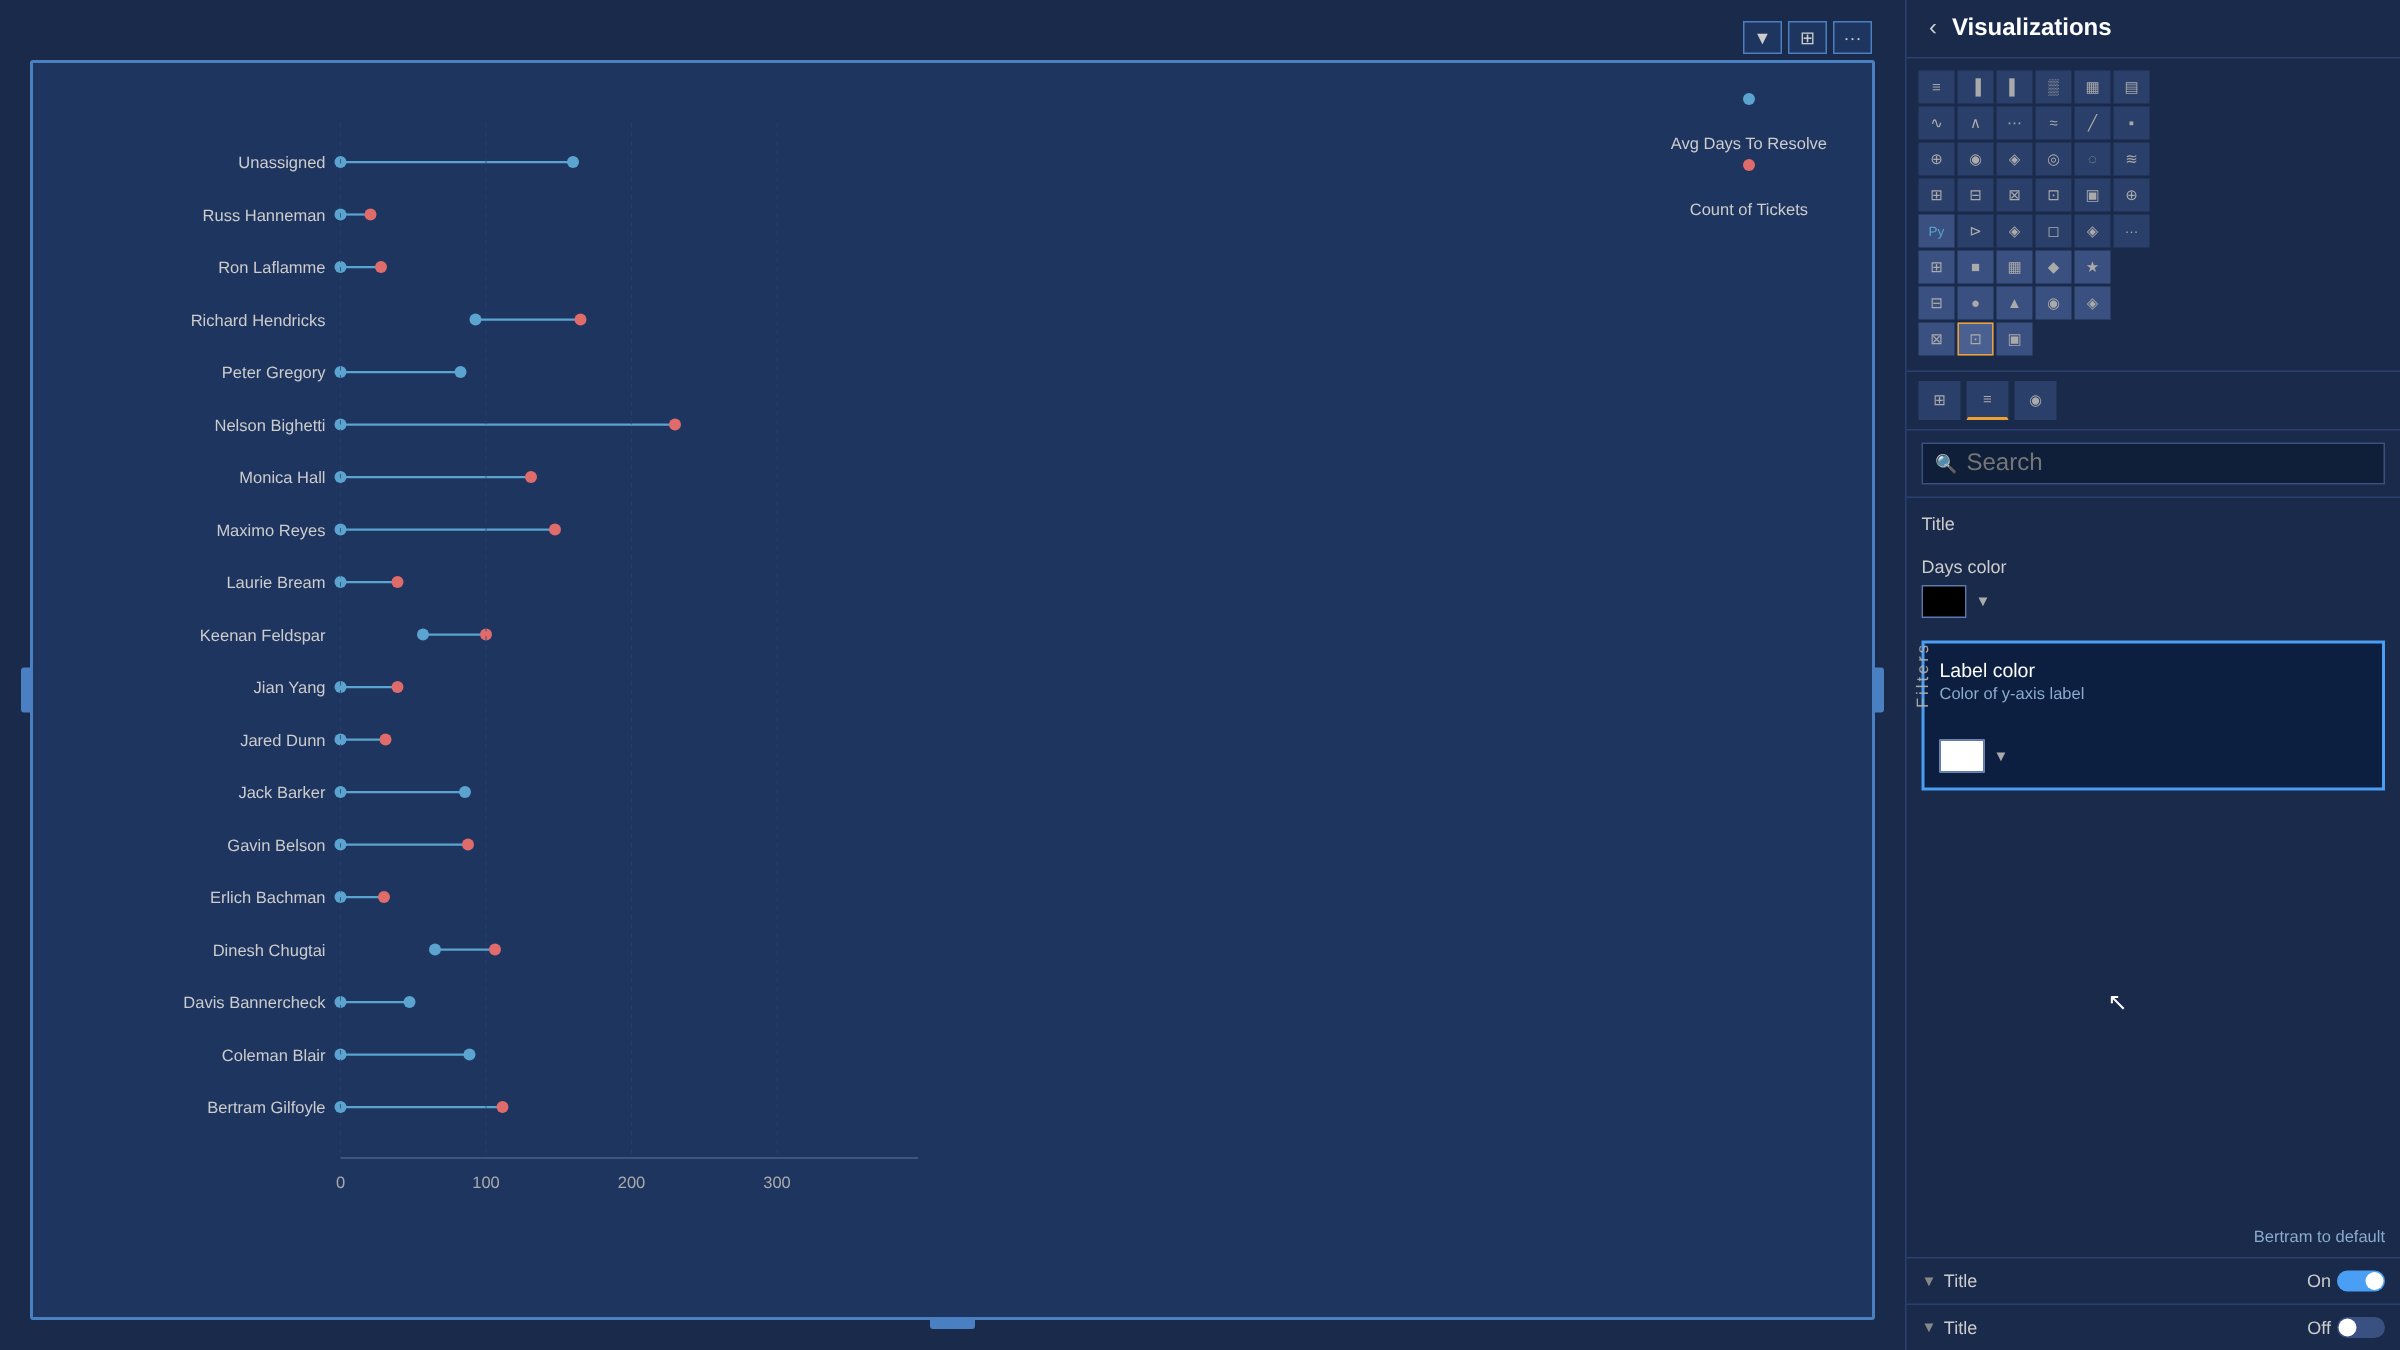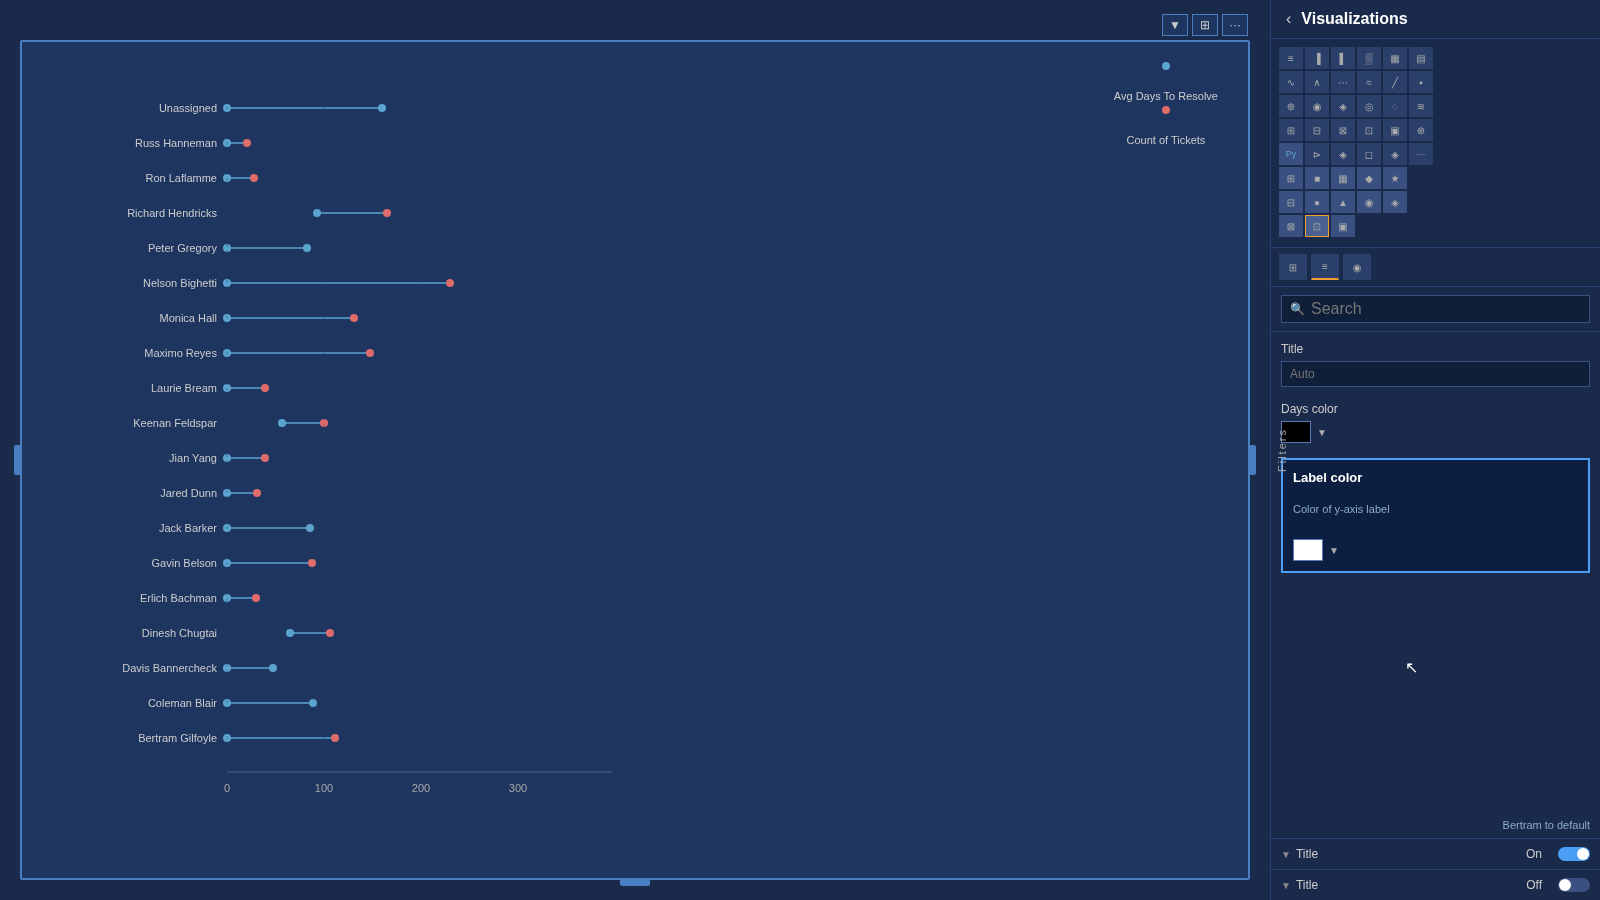--- a/index.html
+++ b/index.html
@@ -218,23 +218,23 @@
     
     .label-color-section {
       background: #0d1f40;
       border: 2px solid #4a9ff5;
       padding: 10px;
       margin-top: 10px;
     }
 
     .label-color-title {
       font-size: 13px;
-      font-weight: 700;
+      font-weight: 400;
       color: #fff;
-      margin-bottom: 18px;
+      margin-bottom: 3px;
     }
 
     .label-color-desc {
       font-size: 11px;
       color: #8aabcc;
       margin-bottom: 24px;
     }
 
     .revert-link {
       text-align: right;
@@ -266,21 +266,21 @@
     }
 
     .chevron-icon {
       color: #888;
       font-size: 10px;
     }
 
     .toggle-right {
       display: flex;
       align-items: flex-end;
-      gap: 16px;
+      gap: 4px;
       font-size: 12px;
       color: #ccc;
     }
 
     .toggle-switch {
       width: 32px;
       height: 14px;
       background: #4a9ff5;
       border-radius: 7px;
       position: relative;
@@ -531,21 +531,20 @@
   <div class="search-area">
     <div class="search-box">
       <span class="search-icon">🔍</span>
       <input type="text" placeholder="Search" style="">
     </div>
   </div>
 
   <div class="properties-area">
     <div class="prop-section">
       <div class="prop-label">Title</div>
-      <input class="prop-input" type="text" placeholder="Auto" style="">
     </div>
 
     <div class="prop-section">
       <div class="prop-label">Days color</div>
       <div class="color-picker-row">
         <div class="color-swatch"></div>
         <span class="dropdown-arrow">▼</span>
       </div>
     </div>
 

